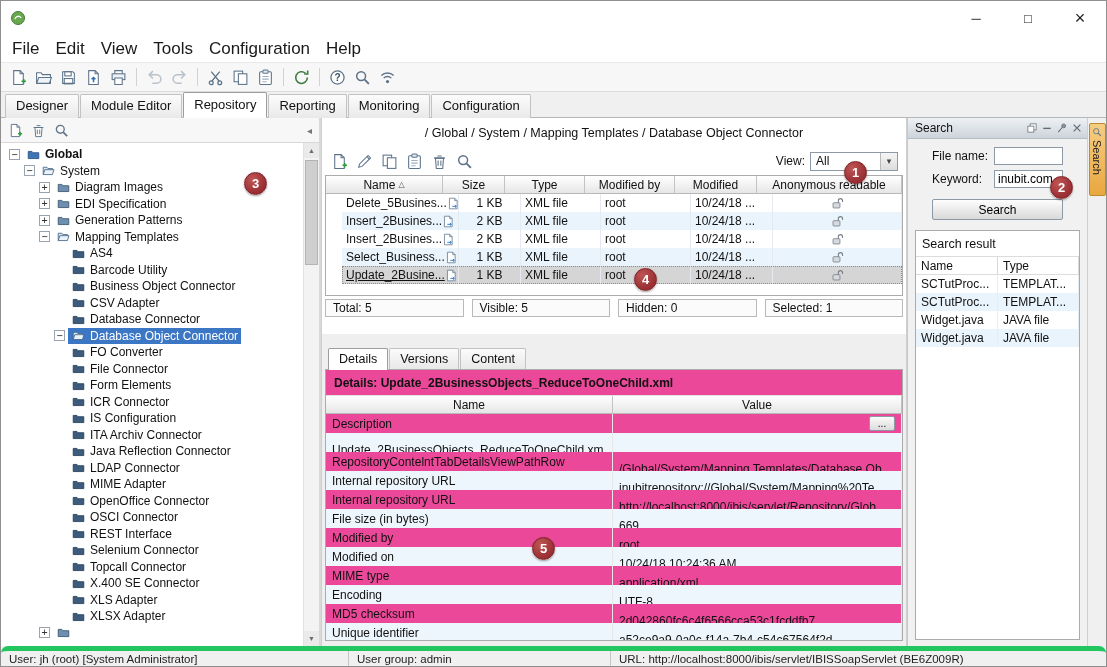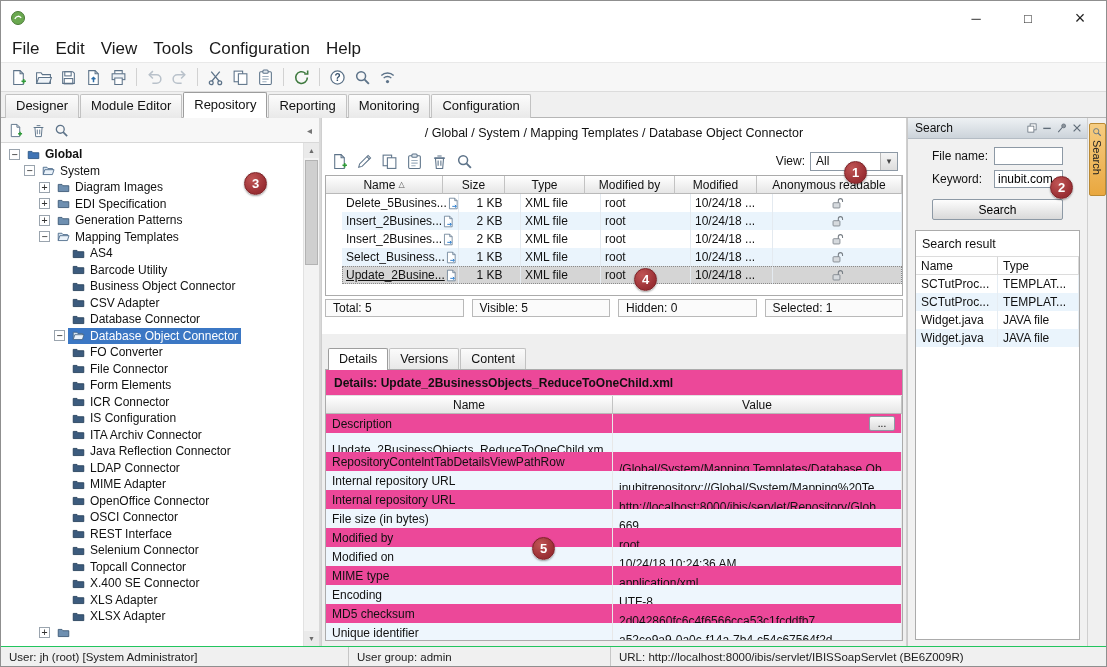--- a/index.html
+++ b/index.html
@@ -139,22 +139,22 @@
 
   
   .dock { width:19px; flex:0 0 auto; background:#f0f0f0; border-left:1px solid #cfcfcf; padding-top:5px;
           display:flex; flex-direction:column; align-items:center; }
   .dock-tab { width:17px; min-height:73px; background:linear-gradient(#f6cd82,#e9a73f); border:1px solid #bb8a33;
               border-radius:2px; display:flex; flex-direction:column; align-items:center; padding:3px 0 4px; gap:3px; }
   .dock-ico { width:10px; height:10px; }
   .dock-label { writing-mode:vertical-rl; font-size:11px; color:#222; }
 
   
-  .statusbar { height:20px; flex:0 0 auto; background:#f0f0f0; border-top:1px solid #22c55e; display:grid;
-               grid-template-columns:348px 262px 1fr; font-size:11.5px; color:#222; }
+  .statusbar { height:20px; flex:0 0 auto; background:#f0f0f0; border-top:5px solid #22c55e; display:grid;
+               grid-template-columns:348px 262px 1fr; font-size:11.5px; color:#222;border-radius:7px; }
   .sb-cell { display:flex; align-items:center; padding-left:8px; border-right:1px solid #c6c6c6;
              overflow:hidden; white-space:nowrap; }
   .sb-cell:last-child { border-right:none; }
 
   
   .badge { position:absolute; width:23px; height:23px; border-radius:50%;
            background:radial-gradient(circle at 35% 30%, #c05555, #992e33 70%);
            border:1px solid #7c2327; color:#fff; font-weight:bold; font-size:13px;
            display:flex; align-items:center; justify-content:center; z-index:60; box-shadow:0 1px 2px rgba(0,0,0,.35); }
   #badge-1 { left:843px; top:160px; }

